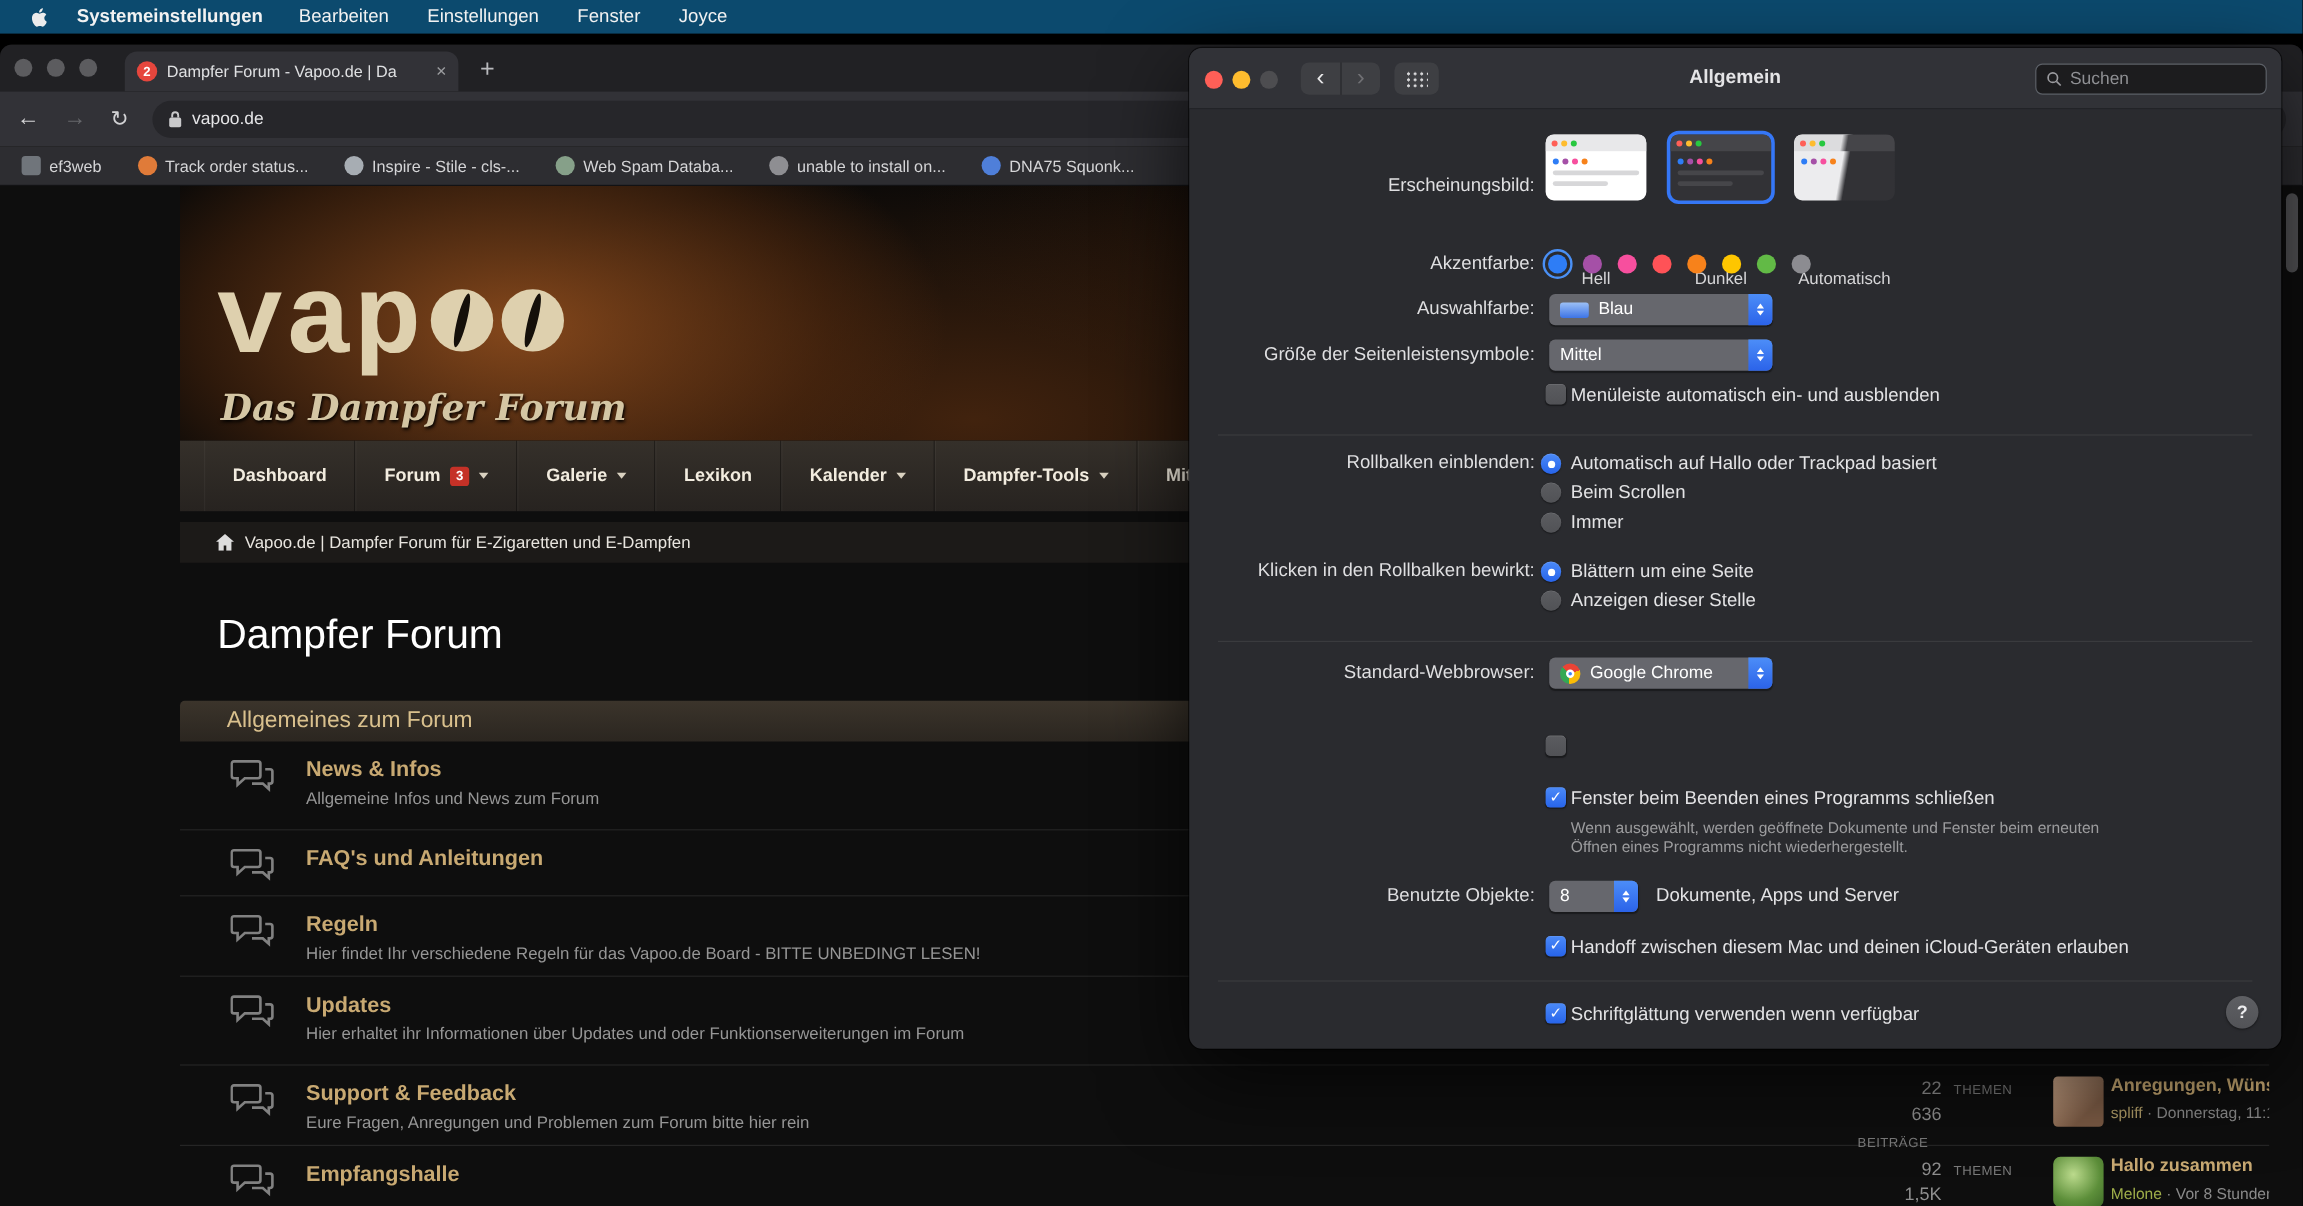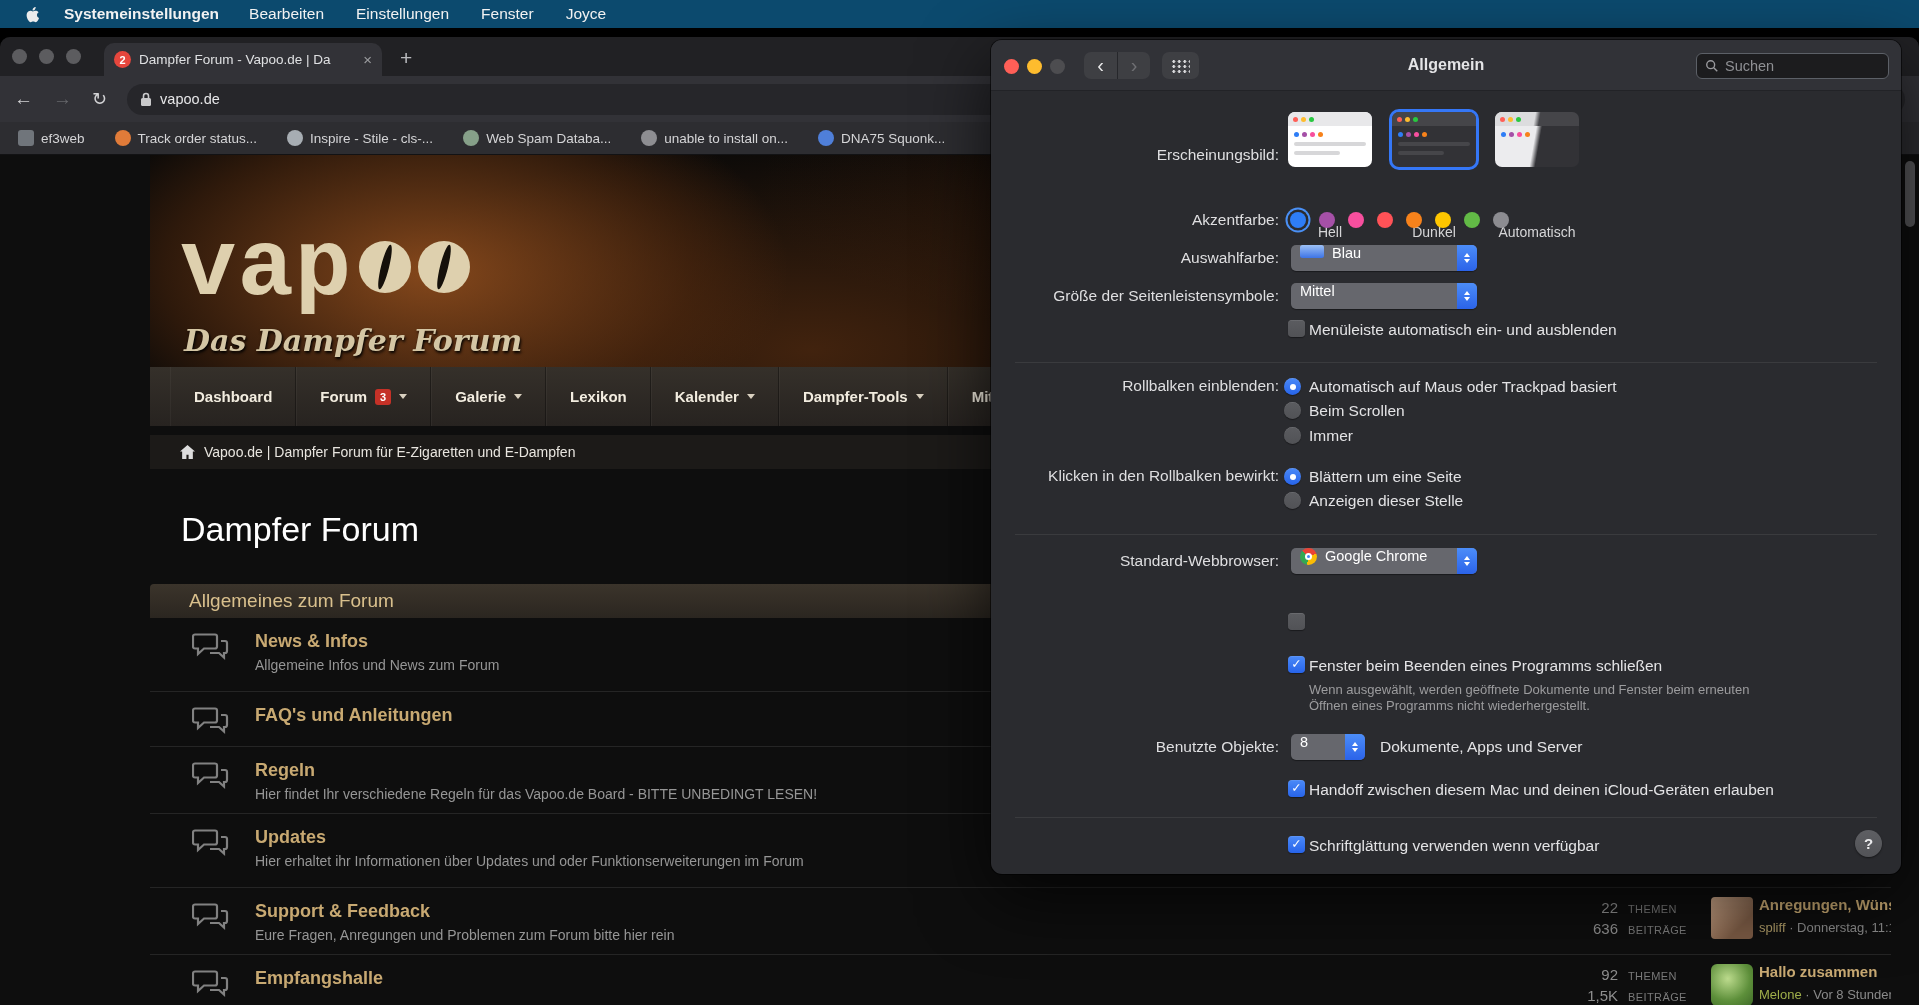--- a/index.html
+++ b/index.html
@@ -84,21 +84,21 @@
   .r0 { min-height:74px; } .r1 { min-height:55px; } .r2 { min-height:63px; }
   .r3 { min-height:74px; } .r4 { min-height:61px; } .r5 { min-height:60px; }
   .fico { position:absolute; left:42px; top:13px; }
   .frow-title { display:inline-block; font-size:18px; font-weight:bold; color:#c8a972; line-height:22px; text-decoration:none; }
   .frow-desc { margin-top:4px; font-size:14px; color:#969696; line-height:18px; }
   .fauthor { margin-top:5px; display:flex; align-items:center; gap:5px; font-size:13px; color:#9fae4a; }
 
   .stat { position:absolute; left:1398px; width:180px; display:flex; gap:10px; align-items:baseline; }
   .stat .snum { width:70px; text-align:right; color:#8e8e8e; font-size:15px; }
   .stat .slab { font-size:11px; color:#7a7a7a; letter-spacing:.4px; }
-  .stat.line1 { top:11px; } .stat.line2 { top:32px; }
+  .stat.line1 { top:11px; } .stat.line2 { top:32px;flex-direction:column; }
   .ravatar { position:absolute; left:1561px; top:9px; width:42px; height:42px; border-radius:4px; }
   .av-photo { background:linear-gradient(135deg,#cfa98b,#7a5a44 70%); }
   .av-melon { background:radial-gradient(circle at 40% 35%, #bcdb8d, #5d8f3a 60%, #3f6b28); border-radius:6px; }
   .rlast { position:absolute; left:1609px; top:8px; right:0; overflow:hidden; white-space:nowrap; }
   .rtitle { font-size:15px; font-weight:bold; color:#c8a972; text-decoration:none; }
   .rmeta { margin-top:6px; font-size:13px; color:#8a8a8a; }
   .rname-gold { color:#ad9a66; } .rname-green { color:#9fae4a; }
 
   
   .swin { position:absolute; left:991px; top:40px; width:910px; height:834px; background:#2a2b2f;
@@ -143,21 +143,21 @@
   .thumb.dark .tline { background:#46464a; }
   .tlabel { position:absolute; top:136px; width:84px; text-align:center; font-size:14px; color:#d6d6d8;margin-top:48px; }
 
   .adots { position:absolute; left:299px; top:172px; display:flex; gap:13px; align-items:center; }
   .adot { width:16px; height:16px; border-radius:50%; }
   .ad-blue { background:#2e7df6; } .ad-purple { background:#a550a7; } .ad-pink { background:#f74f9e; }
   .ad-red { background:#ff5257; } .ad-orange { background:#f7821b; } .ad-yellow { background:#fec600; }
   .ad-green { background:#62ba46; } .ad-gray { background:#8c8c91; }
   .adot.sel { box-shadow:0 0 0 2.5px #2a2b2f, 0 0 0 4.5px #4a90f5; }
 
-  .popup { position:absolute; height:26px; background:#66676d; border-radius:5px; display:flex; align-items:flex-start;
+  .popup { position:absolute; height:26px; background:#66676d; border-radius:5px; display:flex; align-items:center;
            padding:0 26px 0 9px; color:#fff; font-size:14.5px; box-shadow:0 1px 1px rgba(0,0,0,.4); white-space:nowrap; }
   .w186 { width:186px; } .w74 { width:74px; }
   .pcap { position:absolute; right:0; top:0; bottom:0; width:20px; background:linear-gradient(#4c8df8,#2b63e9);
           border-radius:0 5px 5px 0; display:flex; flex-direction:column; align-items:center; justify-content:center; }
   .tri { width:0; height:0; border-left:3.5px solid transparent; border-right:3.5px solid transparent; }
   .tri.up { border-bottom:4.5px solid #fff; margin-bottom:2.5px; }
   .tri.down { border-top:4.5px solid #fff; }
   .swatch-blau { width:24px; height:13px; border-radius:2.5px; background:linear-gradient(#9cc0f5,#3d74e6); margin-right:8px; flex:none; }
   .chrome { width:17px; height:17px; border-radius:50%; margin-right:8px; flex:none;
             background:conic-gradient(from -50deg, #ea4335 0 33.3%, #fbbc05 0 66.6%, #34a853 0 100%);
@@ -490,21 +490,21 @@
         </span>
     </div>
 
     <span class="cb" style="left:297px;top:280px"></span>
     <div class="clabel" style="left:318px;top:280px">Menüleiste automatisch ein- und ausblenden</div>
 
     <div class="ssep" style="top:322px"></div>
 
     <div class="slabel" style="top:336px">Rollbalken einblenden:</div>
     <span class="rad on" style="left:293px;top:338px"></span>
-    <div class="clabel" style="left:318px;top:337px">Automatisch auf Maus oder Trackpad basiert</div>
+    <div class="clabel" style="left:318px;top:337px">Automatisch auf Hallo oder Trackpad basiert</div>
     <span class="rad" style="left:293px;top:362px"></span>
     <div class="clabel" style="left:318px;top:361px">Beim Scrollen</div>
     <span class="rad" style="left:293px;top:387px"></span>
     <div class="clabel" style="left:318px;top:386px">Immer</div>
 
     <div class="slabel" style="top:426px">Klicken in den Rollbalken bewirkt:</div>
     <span class="rad on" style="left:293px;top:428px"></span>
     <div class="clabel" style="left:318px;top:427px">Blättern um eine Seite</div>
     <span class="rad" style="left:293px;top:452px"></span>
     <div class="clabel" style="left:318px;top:451px">Anzeigen dieser Stelle</div>

